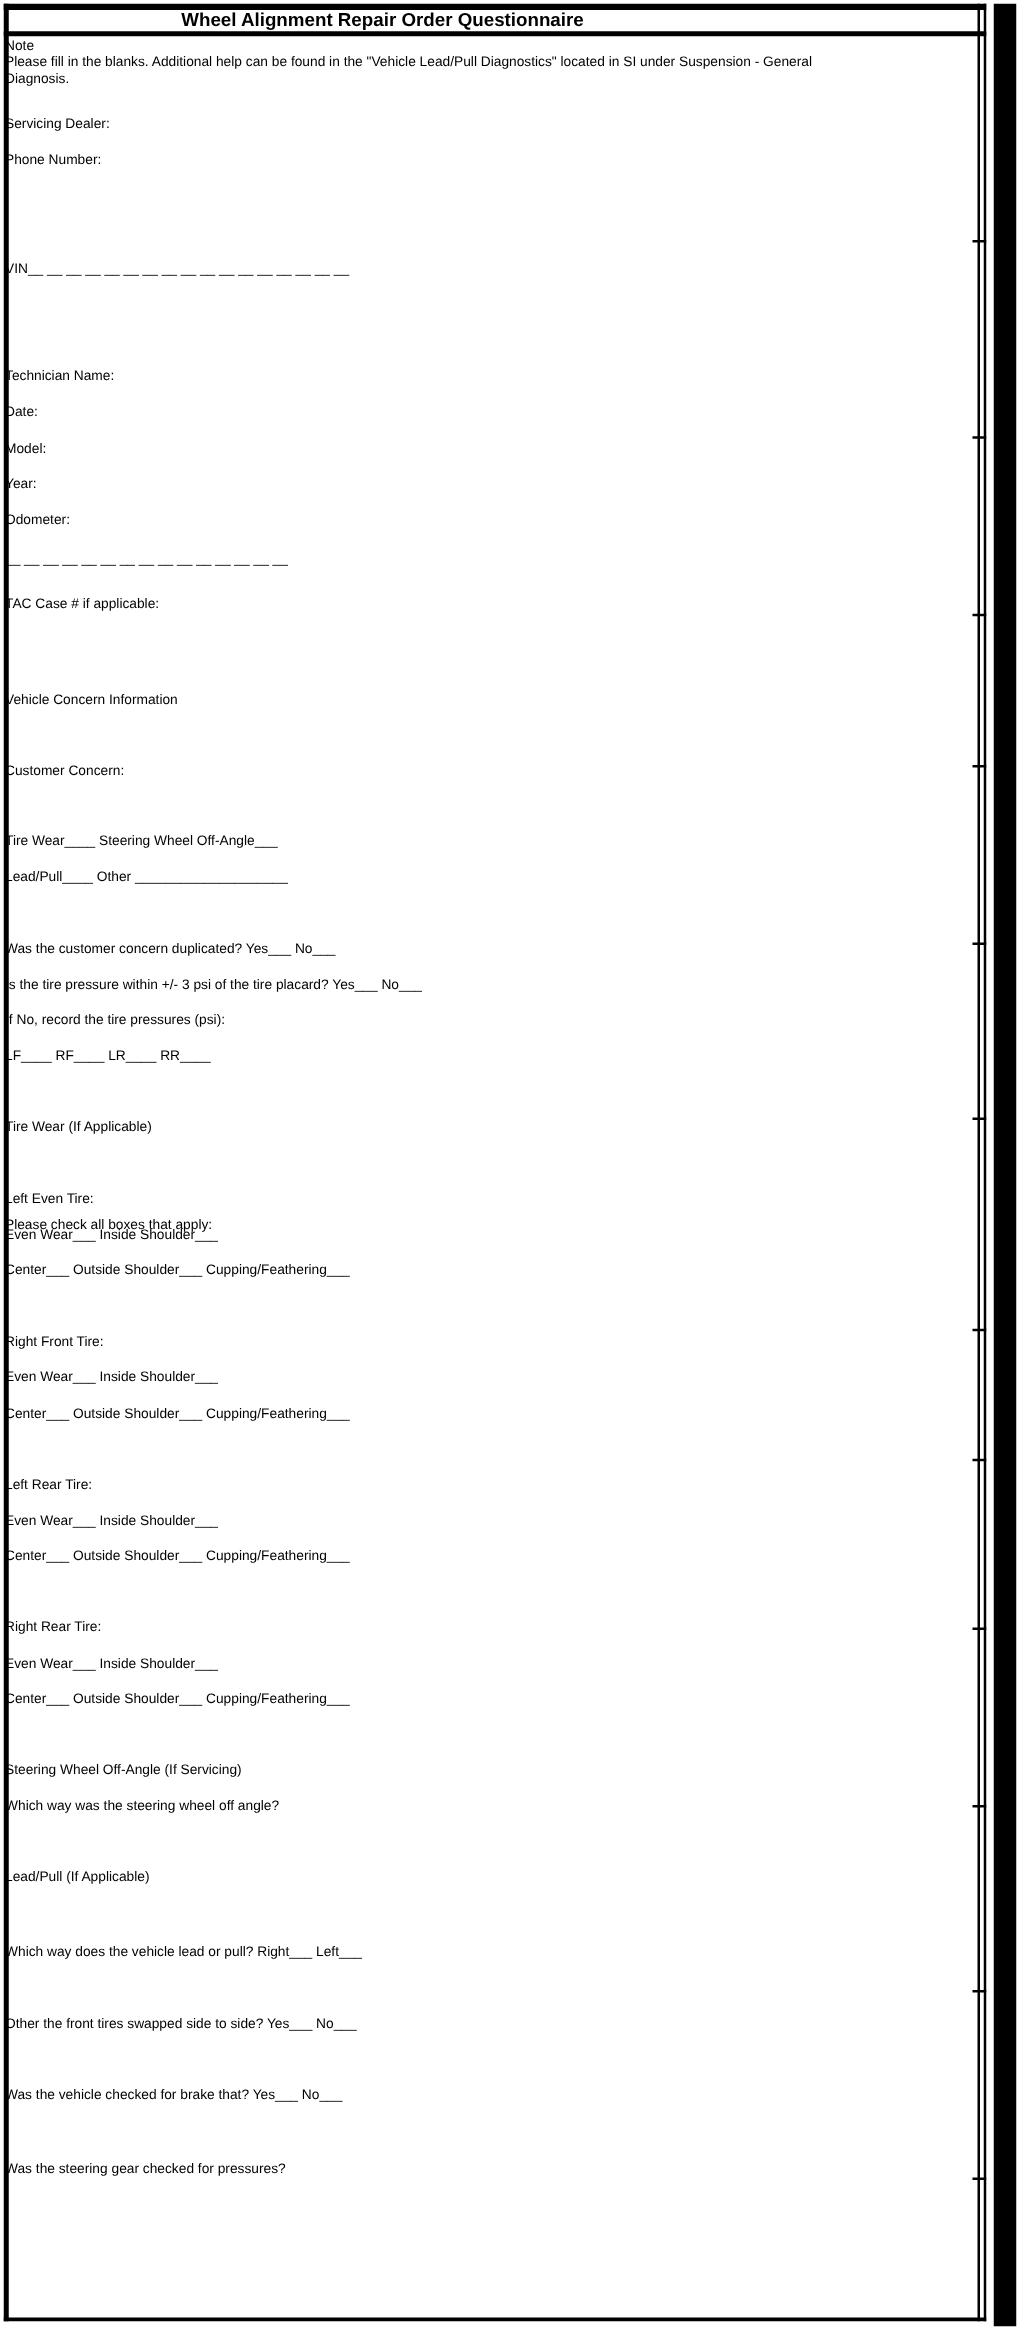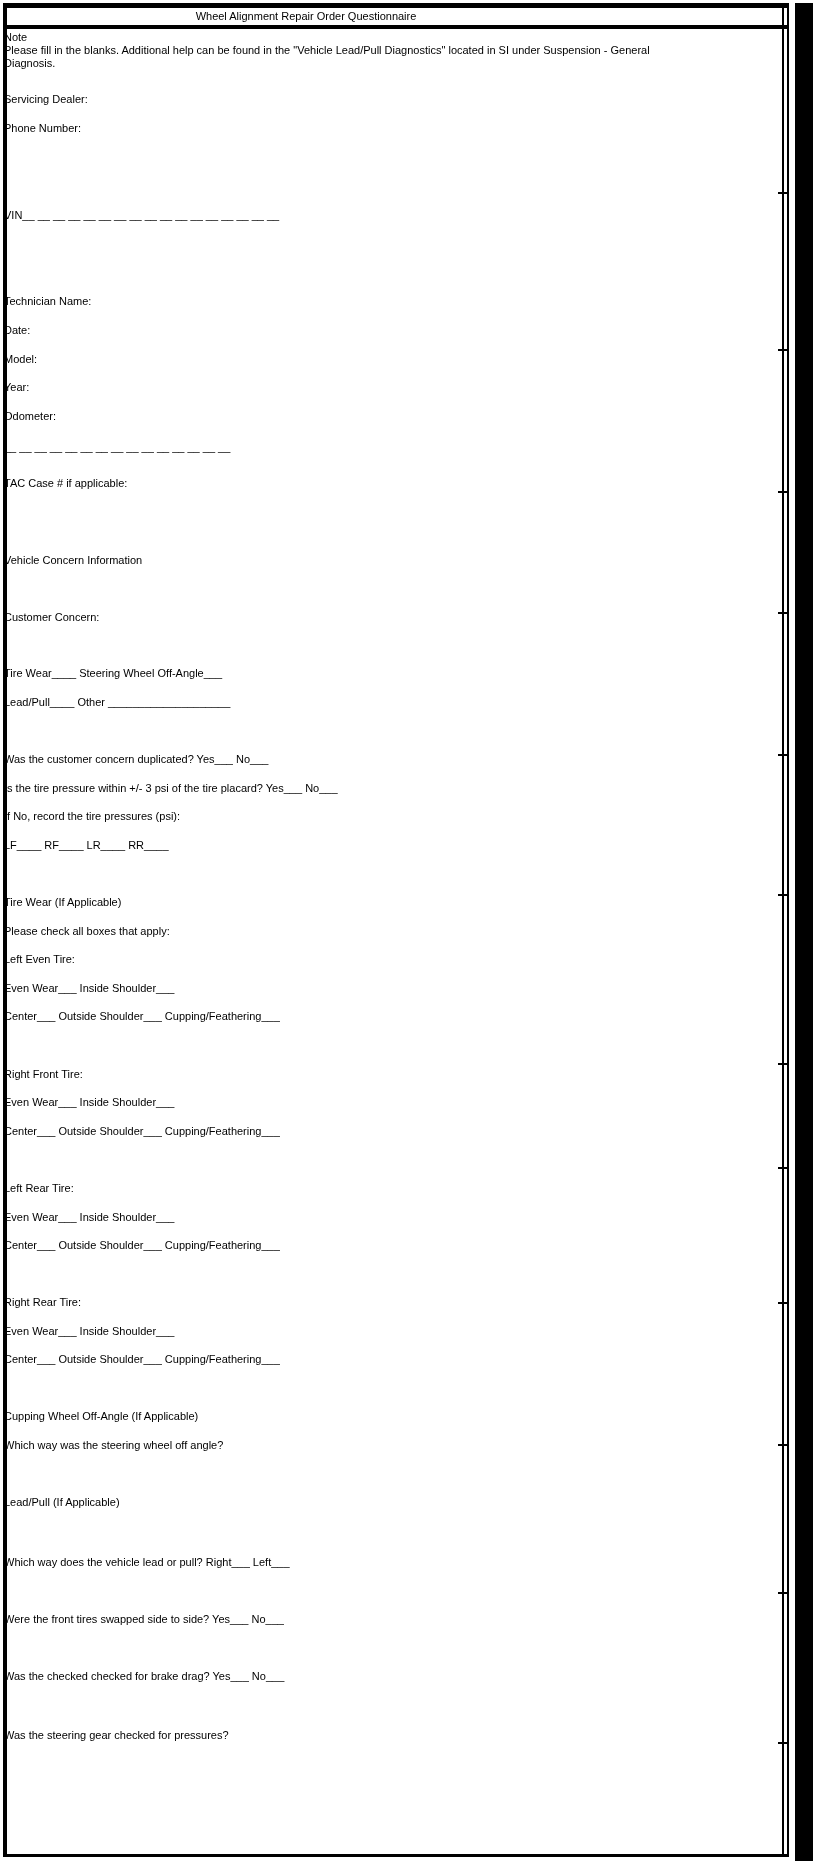--- a/index.html
+++ b/index.html
@@ -16,21 +16,21 @@
   .b-titlesep{position:absolute;left:3px;top:25px;width:786px;height:4px;background:#000;}
   .b-left  {position:absolute;left:3px;top:3px;width:4px;height:1854px;background:#000;}
   .b-bottom{position:absolute;left:3px;top:1854px;width:786px;height:3px;background:#000;}
   .b-right1{position:absolute;left:782px;top:3px;width:2px;height:1854px;background:#000;}
   .b-right2{position:absolute;left:787px;top:3px;width:2px;height:1854px;background:#000;}
   .scan-bar{position:absolute;left:795px;top:3px;width:18px;height:1858px;background:#000;}
   .tick{position:absolute;left:778px;width:11px;height:2px;background:#000;}
 
   .title{
     position:absolute;left:0;top:9px;width:612px;
-    text-align:center;font-size:11px;font-weight:normal;line-height:15px;
+    text-align:center;font-size:15px;font-weight:bold;line-height:15px;
   }
   .line{
     position:absolute;left:4px;
     font-size:11px;line-height:13px;white-space:pre;
   }
   .b{font-weight:normal;}
   .note-text{white-space:pre-line;width:774px;}
 </style>
 </head>
 <body>
@@ -78,40 +78,40 @@
   <div class="line b" style="top:554px">Vehicle Concern Information</div>
   <div class="line b" style="top:611px">Customer Concern:</div>
   <div class="line" style="top:667px">Tire Wear____ Steering Wheel Off-Angle___</div>
   <div class="line" style="top:696px">Lead/Pull____ Other ____________________</div>
   <div class="line" style="top:753px">Was the customer concern duplicated? Yes___ No___</div>
   <div class="line" style="top:782px">Is the tire pressure within +/- 3 psi of the tire placard? Yes___ No___</div>
   <div class="line" style="top:810px">If No, record the tire pressures (psi):</div>
   <div class="line" style="top:839px">LF____ RF____ LR____ RR____</div>
 
   <div class="line b" style="top:896px">Tire Wear (If Applicable)</div>
-  <div class="line" style="top:925px">Please check all boxes that apply:</div>
+  <div class="line" style="top:974px">Please check all boxes that apply:</div>
 
   <div class="line b" style="top:953px">Left Even Tire:</div>
   <div class="line" style="top:982px">Even Wear___ Inside Shoulder___</div>
   <div class="line" style="top:1010px">Center___ Outside Shoulder___ Cupping/Feathering___</div>
 
   <div class="line b" style="top:1068px">Right Front Tire:</div>
   <div class="line" style="top:1096px">Even Wear___ Inside Shoulder___</div>
   <div class="line" style="top:1125px">Center___ Outside Shoulder___ Cupping/Feathering___</div>
 
   <div class="line b" style="top:1182px">Left Rear Tire:</div>
   <div class="line" style="top:1211px">Even Wear___ Inside Shoulder___</div>
   <div class="line" style="top:1239px">Center___ Outside Shoulder___ Cupping/Feathering___</div>
 
   <div class="line b" style="top:1296px">Right Rear Tire:</div>
   <div class="line" style="top:1325px">Even Wear___ Inside Shoulder___</div>
   <div class="line" style="top:1353px">Center___ Outside Shoulder___ Cupping/Feathering___</div>
 
-  <div class="line b" style="top:1410px">Cupping Wheel Off-Angle (If Applicable)</div>
+  <div class="line b" style="top:1410px">Steering Wheel Off-Angle (If Servicing)</div>
   <div class="line" style="top:1439px">Which way was the steering wheel off angle?</div>
 
   <div class="line b" style="top:1496px">Lead/Pull (If Applicable)</div>
   <div class="line" style="top:1556px">Which way does the vehicle lead or pull? Right___ Left___</div>
-  <div class="line" style="top:1613px">Were the front tires swapped side to side? Yes___ No___</div>
-  <div class="line" style="top:1670px">Was the checked checked for brake drag? Yes___ No___</div>
+  <div class="line" style="top:1613px">Other the front tires swapped side to side? Yes___ No___</div>
+  <div class="line" style="top:1670px">Was the vehicle checked for brake that? Yes___ No___</div>
   <div class="line" style="top:1729px">Was the steering gear checked for pressures?</div>
 
 </div>
 
 </body></html>

